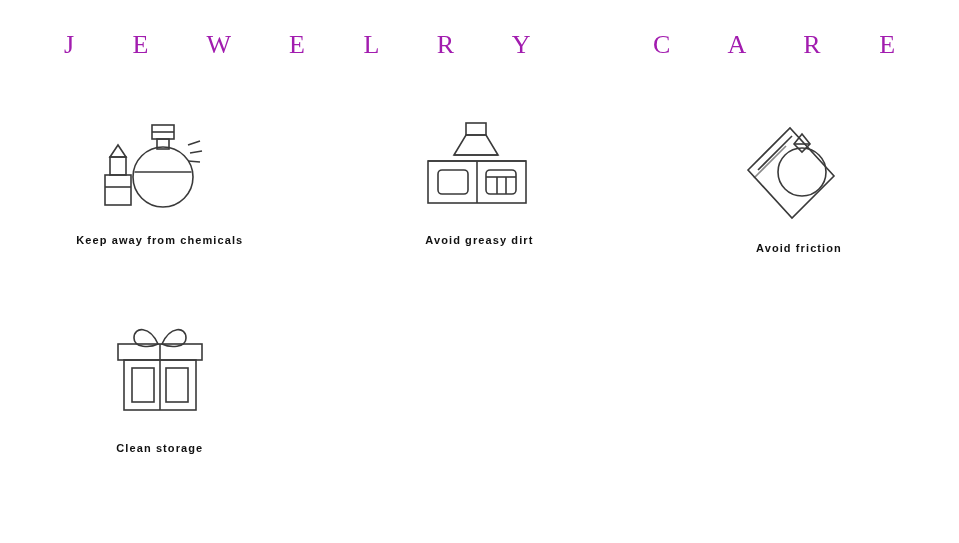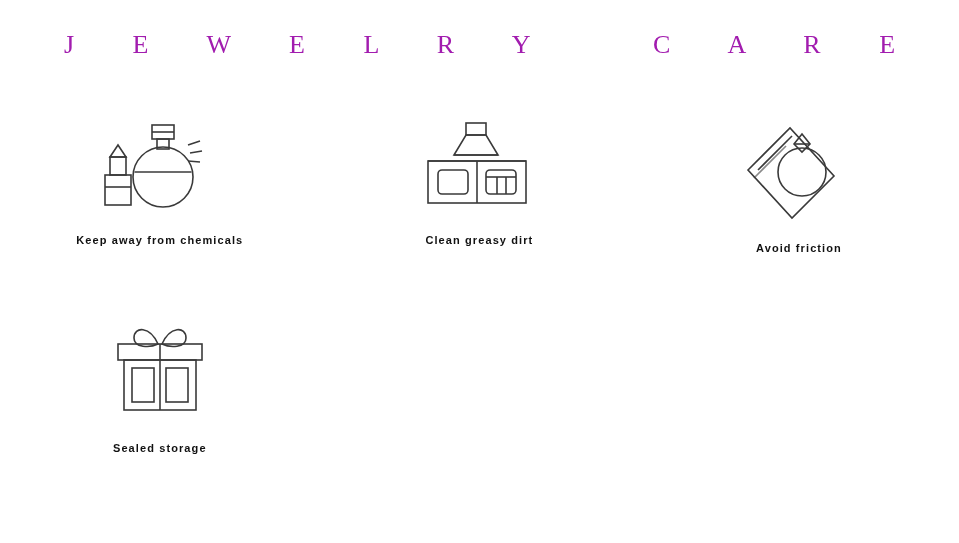--- a/index.html
+++ b/index.html
@@ -116,21 +116,21 @@
 
           <rect x="14" y="46" width="98" height="42"></rect>
           <line x1="63" y1="46" x2="63" y2="88"></line>
           <rect x="24" y="55" width="30" height="24" rx="4"></rect>
           <rect x="72" y="55" width="30" height="24" rx="4"></rect>
           <line x1="72" y1="62" x2="102" y2="62"></line>
           <line x1="83" y1="62" x2="83" y2="79"></line>
           <line x1="92" y1="62" x2="92" y2="79"></line>
         </svg>
       </div>
-      <div class="caption">Clean greasy dirt</div>
+      <div class="caption">Avoid greasy dirt</div>
     </div>
 
 
     <div class="cell cell-row2">
       <div class="icon-wrap">
         <svg width="130" height="120" viewBox="0 0 130 120" fill="none" stroke="#3a3a3a" stroke-width="1.6">
 
           <path d="M14 56 L56 14 L100 62 L58 104 Z"></path>
           <line x1="24" y1="56" x2="58" y2="22"></line>
           <line x1="20" y1="64" x2="52" y2="32" stroke-opacity="0.6"></line>
@@ -152,17 +152,17 @@
           <path d="M62 30 C70 12 86 12 86 24 C86 34 70 34 62 30 Z"></path>
 
           <rect x="18" y="30" width="84" height="16"></rect>
 
           <rect x="24" y="46" width="72" height="50"></rect>
           <line x1="60" y1="30" x2="60" y2="96"></line>
           <rect x="32" y="54" width="22" height="34"></rect>
           <rect x="66" y="54" width="22" height="34"></rect>
         </svg>
       </div>
-      <div class="caption">Sealed storage</div>
+      <div class="caption">Clean storage</div>
     </div>
 
   </div>
 </div>
 
 </body></html>

